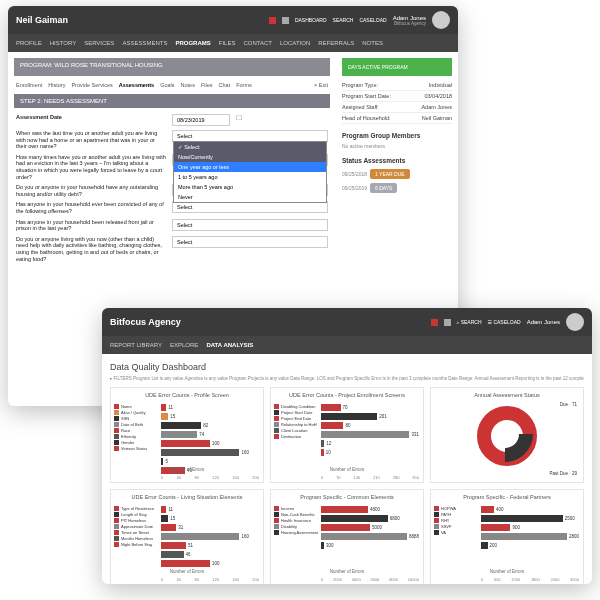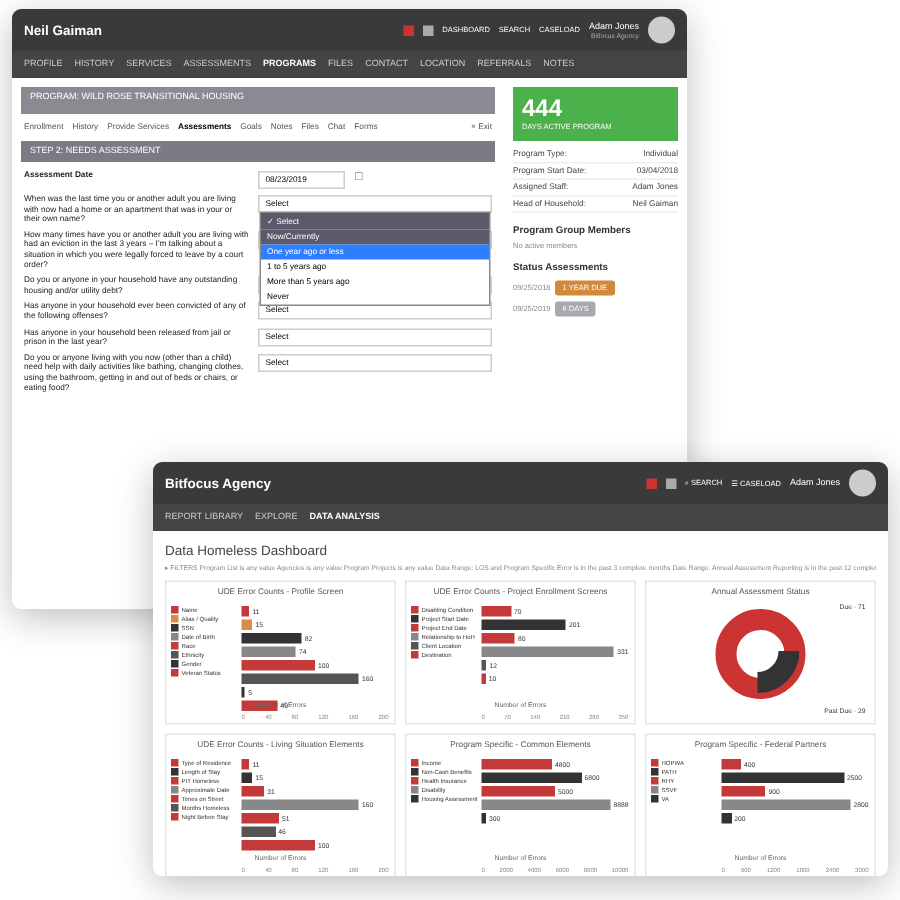--- a/index.html
+++ b/index.html
@@ -145,21 +145,20 @@
           <div class="finput">Select</div>
         </div>
         <div class="frow">
           <div class="flabel">Do you or anyone living with you now (other than a child) need help with daily activities like bathing, changing clothes, using the bathroom, getting in and out of beds or chairs, or eating food?</div>
           <div class="finput">Select</div>
         </div>
       </div>
     </div>
     <div class="side">
       <div class="green">
-        <div class="big">444</div>
         <div class="sm">DAYS
 ACTIVE PROGRAM</div>
       </div>
       <div class="kvs" id="kvs">
           <div>
             <span>Program Type:</span>
             <span>Individual</span>
           </div>
           <div>
             <span>Program Start Date:</span>
@@ -204,21 +203,21 @@
       </div>
       <div class="avatar"></div>
     </div>
   </div>
   <div class="navbar" id="nav2">
       <span>REPORT LIBRARY</span>
       <span>EXPLORE</span>
       <span class="active">DATA ANALYSIS</span>
     </div>
   <div class="dash">
-    <div class="dashhead">Data Homeless Dashboard</div>
+    <div class="dashhead">Data Quality Dashboard</div>
     <div class="filters">▸ FILTERS   Program List is any value   Agencies is any value   Program Projects is any value   Data Range: LOS and Program Specific Error is in the past 3 complete months   Date Range: Annual Assessment Reporting is in the past 12 complete months</div>
     <div class="grid" id="grid">
         <div class="card">
           <div class="ctitle">UDE Error Counts - Profile Screen</div>
           <div class="legend">
             <div>
               <span class="sw" style="background:#c43a3a"></span>
               <span>Name</span>
             </div>
             <div>

